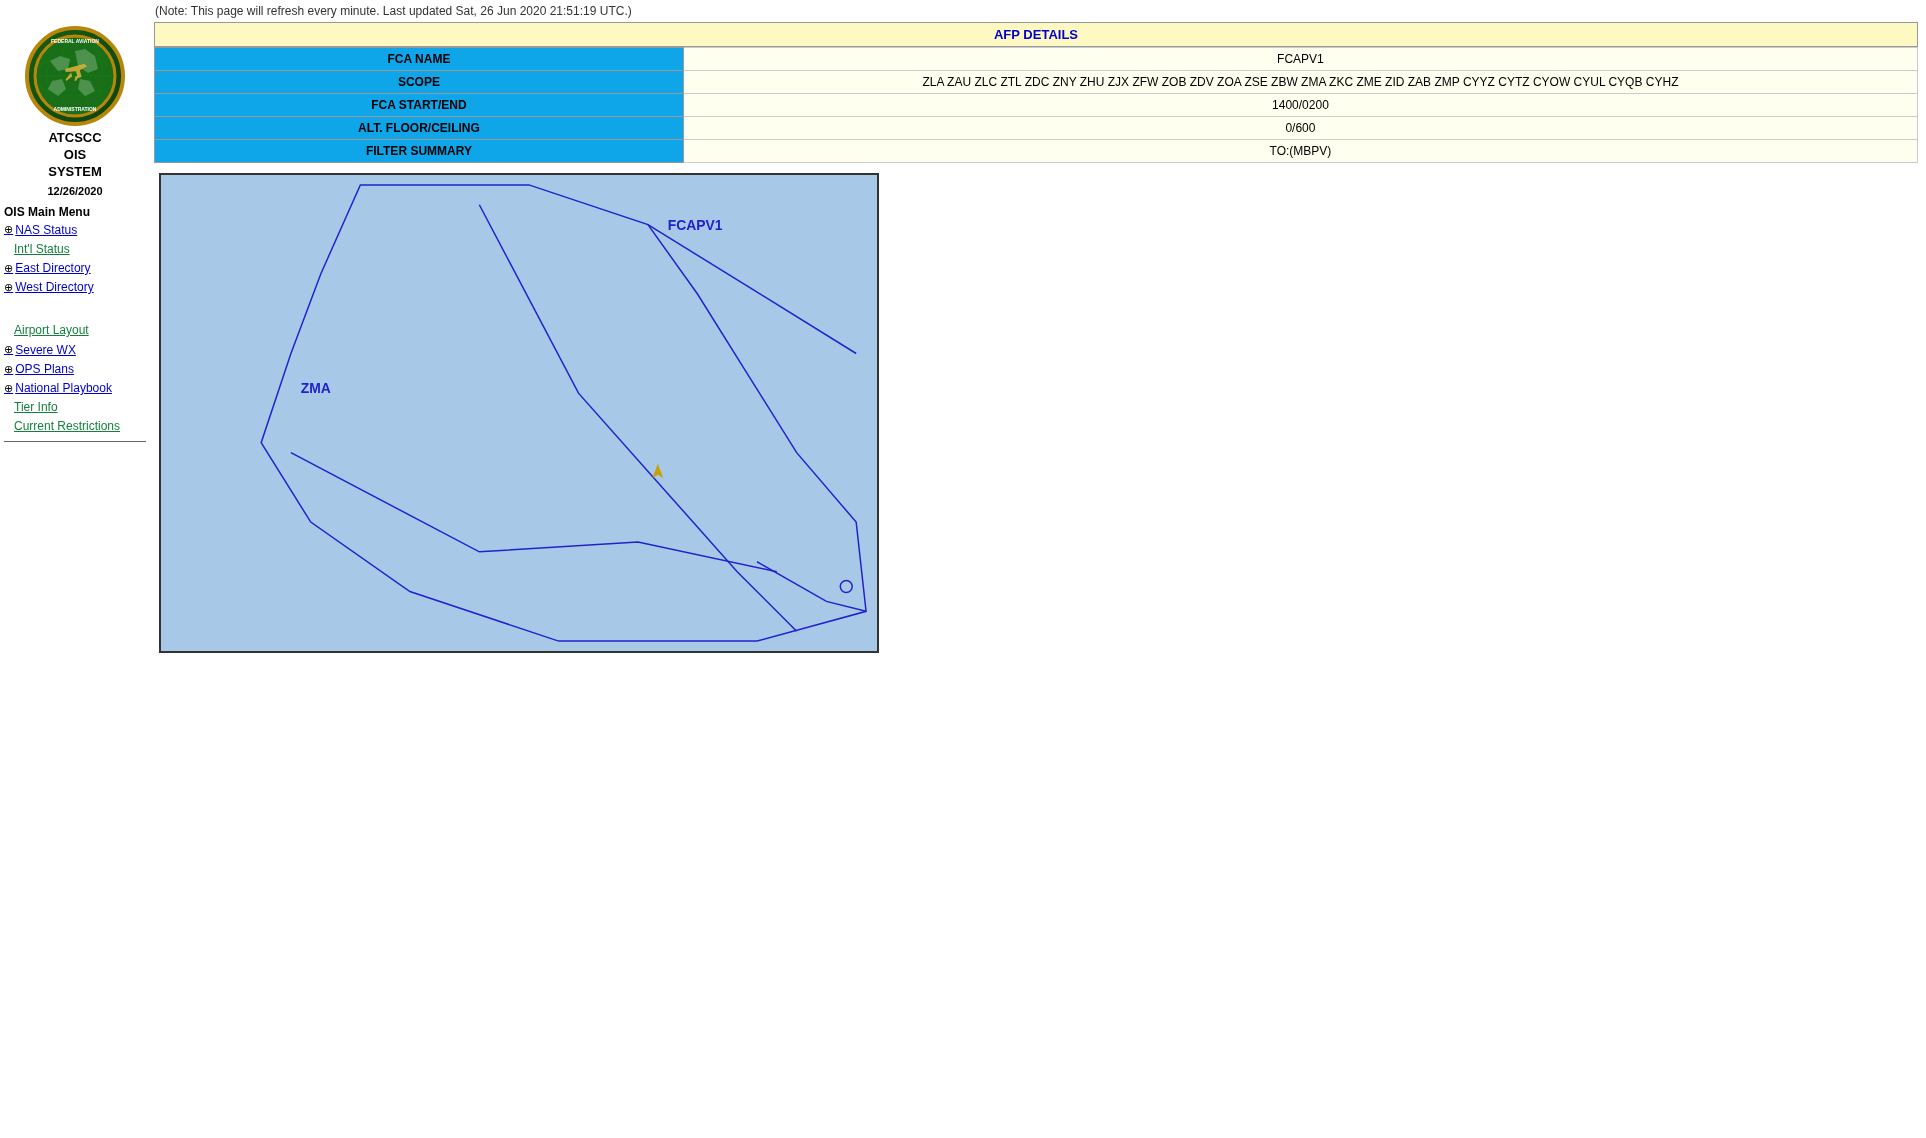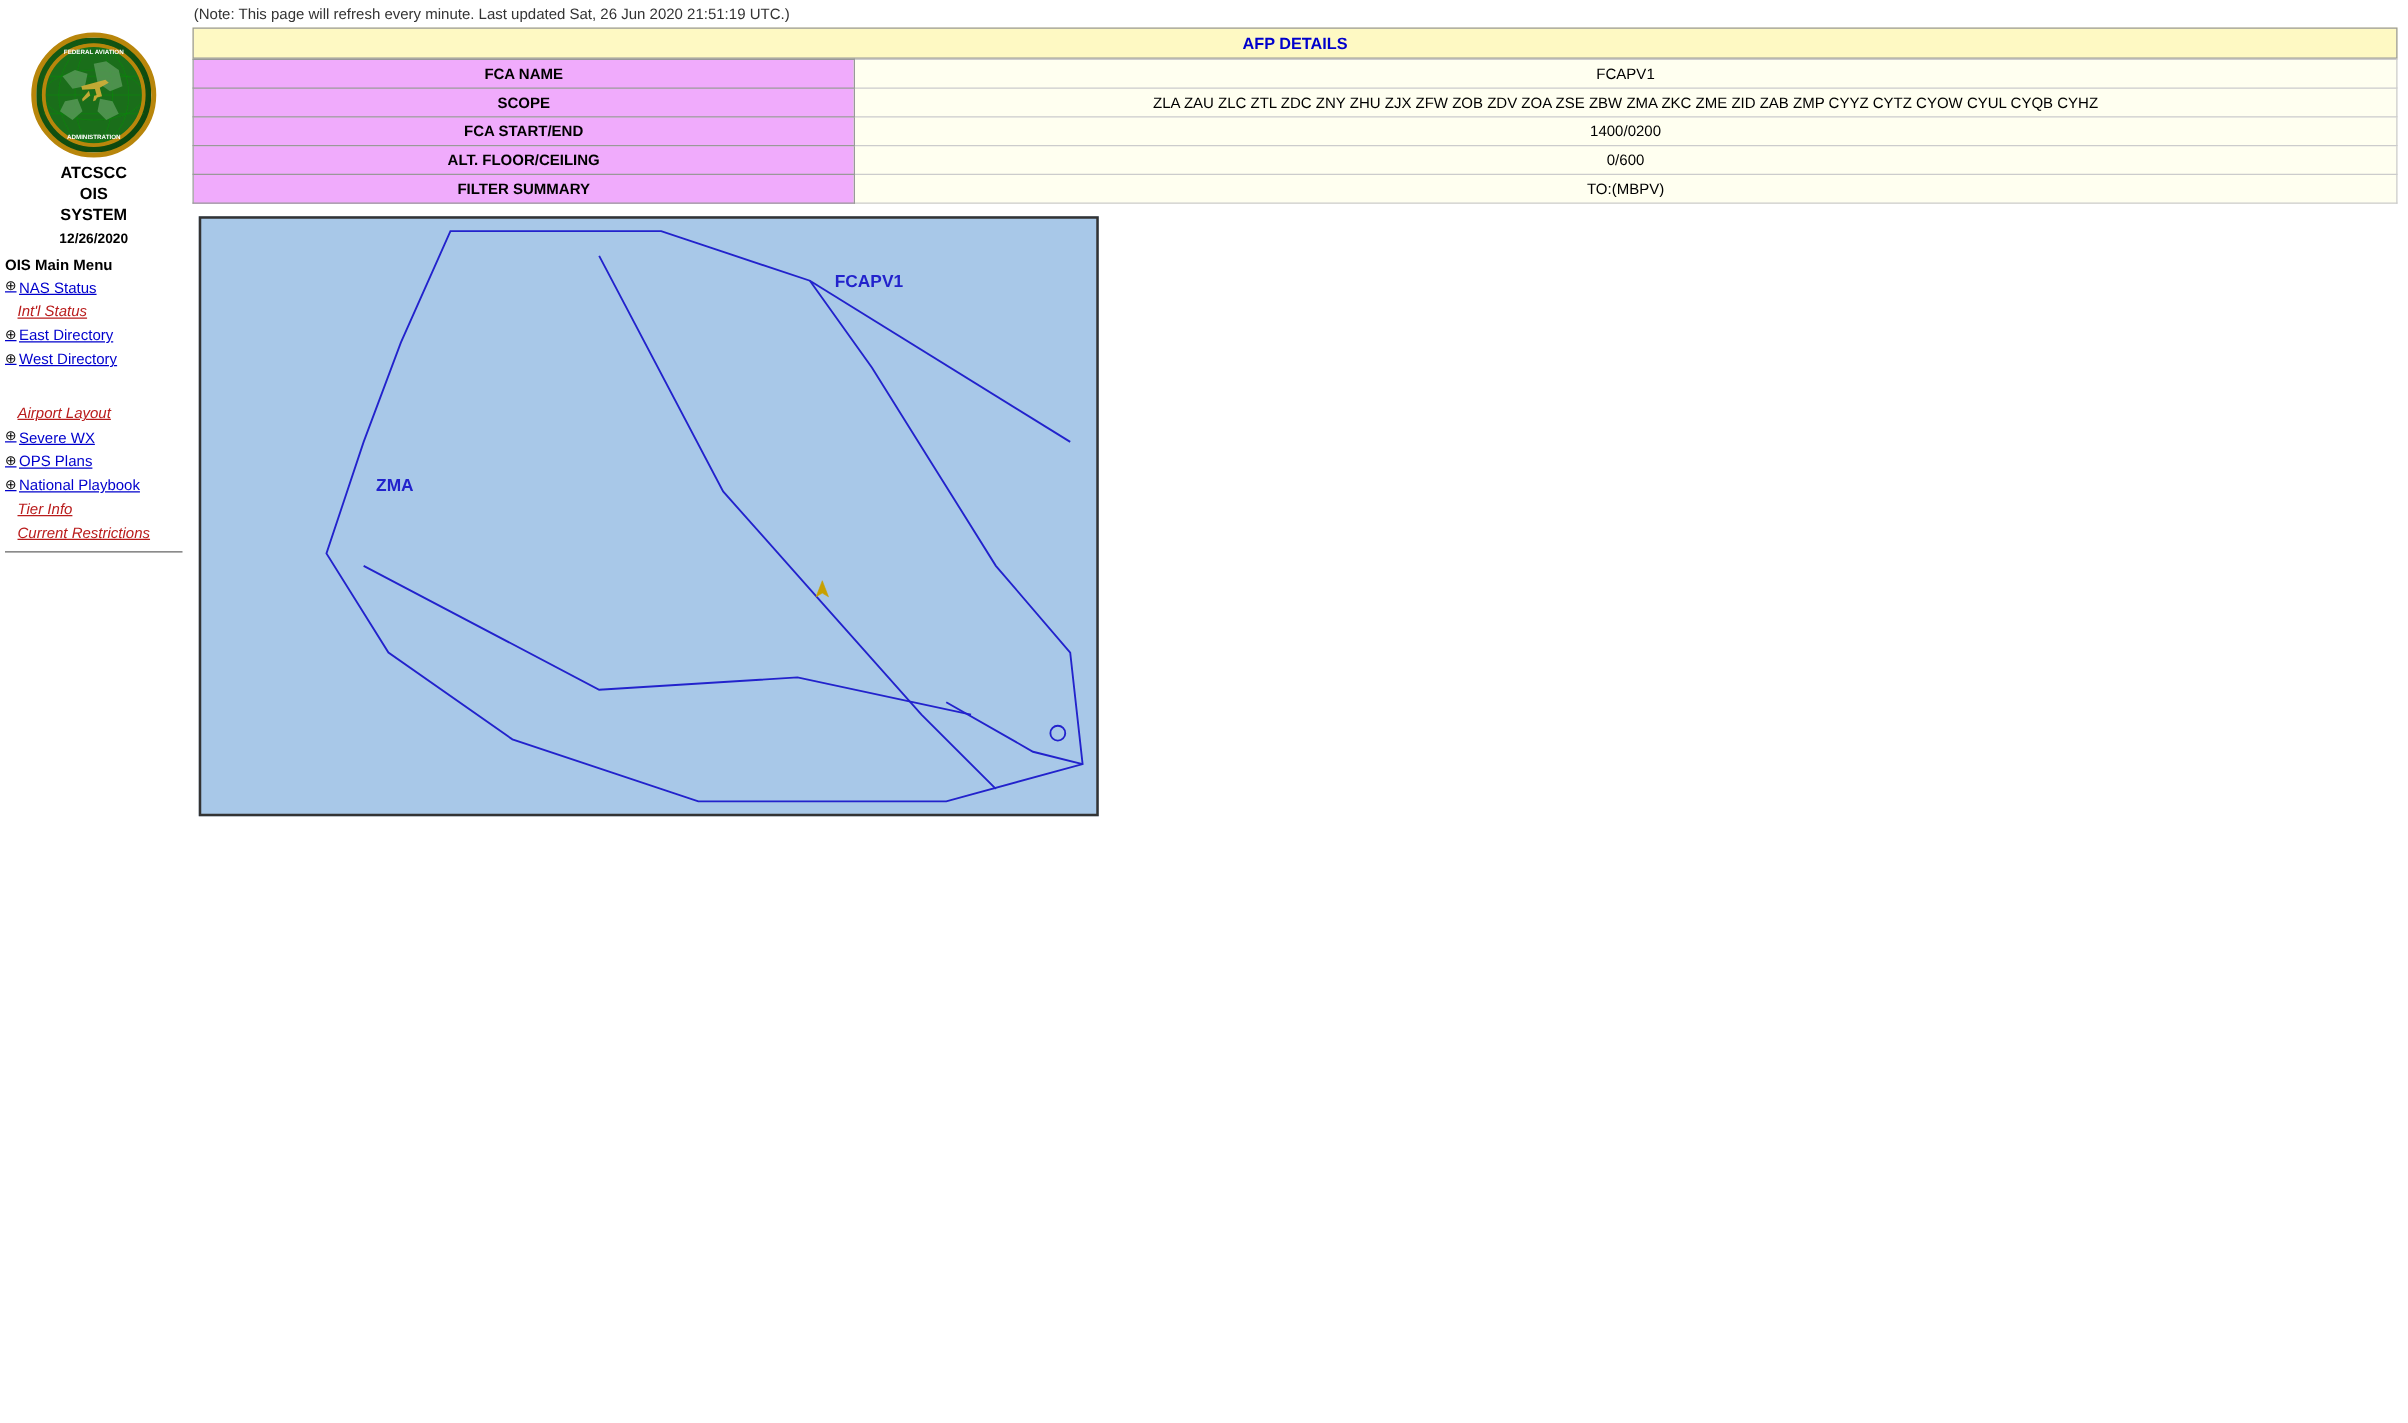--- a/index.html
+++ b/index.html
@@ -66,26 +66,25 @@
     .menu-title {
       font-weight: bold;
       font-size: 12px;
       color: #000;
       margin-top: 8px;
       margin-bottom: 2px;
     }
 
     .menu-item {
       display: block;
-      color: #b91c1c;
+      color: #15803d;
       text-decoration: underline;
       font-size: 12px;
       cursor: pointer;
       line-height: 1.6;
-      font-style: italic;
     }
 
     .menu-item-expand {
       display: flex;
       align-items: center;
       color: #00c;
       text-decoration: underline;
       font-size: 12px;
       cursor: pointer;
       line-height: 1.6;
@@ -119,21 +118,21 @@
       background: #fef9c3;
       color: #00c;
       font-weight: bold;
       font-size: 13px;
       border: 1px solid #999;
       padding: 4px;
       text-align: center;
     }
 
     #afp-table th {
-      background: #f0abfc;
+      background: #0ea5e9;
       border: 1px solid #999;
       padding: 4px 8px;
       text-align: center;
       font-weight: bold;
       font-size: 12px;
       width: 30%;
     }
 
     #afp-table td {
       background: #fffff0;

